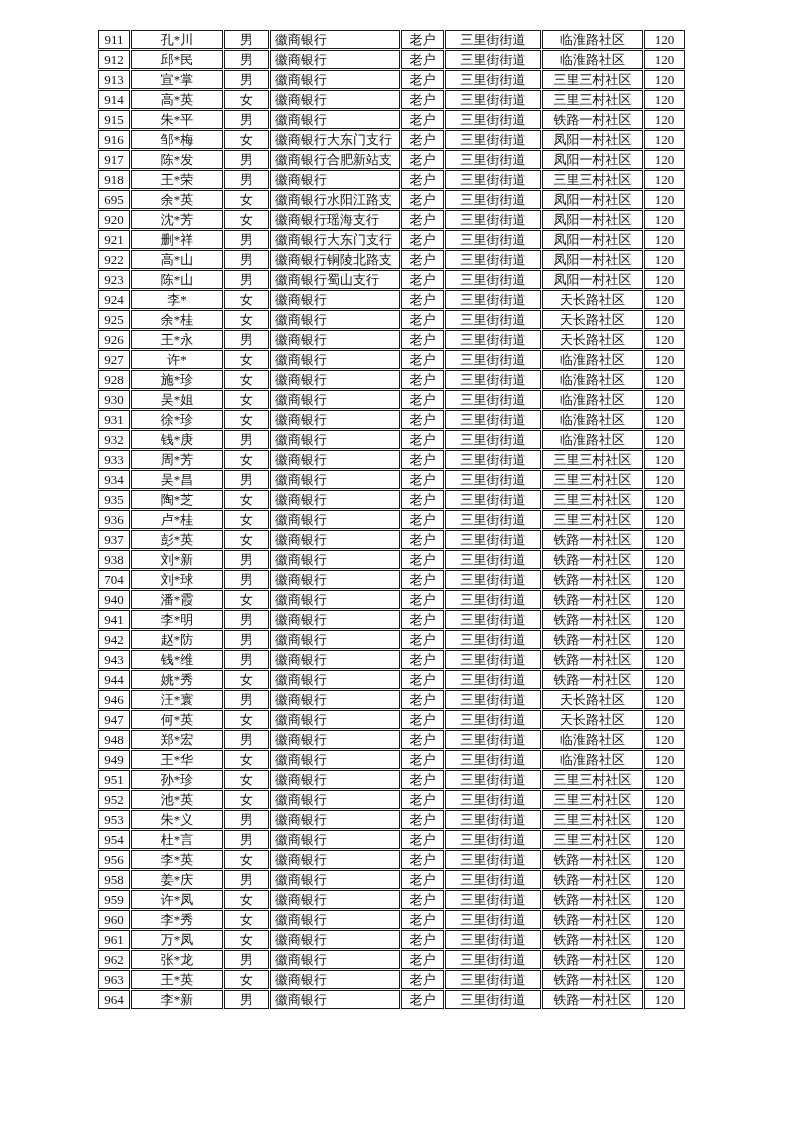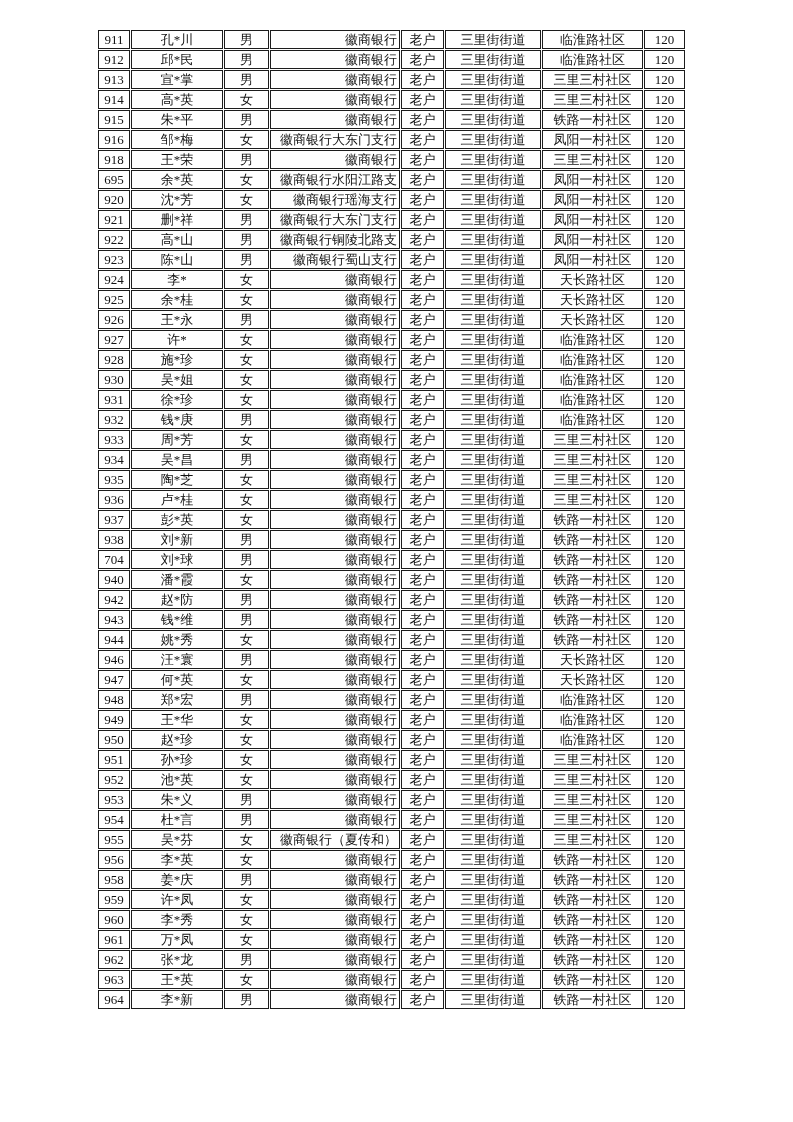--- a/index.html
+++ b/index.html
@@ -34,21 +34,21 @@
     height: 17.6px;
     padding: 0 2px;
     font-size: 13px;
     line-height: 17px;
     text-align: center;
     white-space: nowrap;
     overflow: hidden;
     background: #ffffff;
   }
   table.records td.col-bank {
-    text-align: right;
+    text-align: left;
     padding-left: 4px;
   }
   col.c-seq       { width: 32px; }
   col.c-name      { width: 92px; }
   col.c-gender    { width: 45px; }
   col.c-bank      { width: 130px; }
   col.c-type      { width: 43px; }
   col.c-street    { width: 96px; }
   col.c-community { width: 101px; }
   col.c-amount    { width: 41px; }
@@ -123,20 +123,30 @@
           <td class="col-seq">916</td>
           <td class="col-name">邹*梅</td>
           <td class="col-gender">女</td>
           <td class="col-bank">徽商银行大东门支行</td>
           <td class="col-type">老户</td>
           <td class="col-street">三里街街道</td>
           <td class="col-community">凤阳一村社区</td>
           <td class="col-amount">120</td>
         </tr>
         <tr>
+          <td class="col-seq">917</td>
+          <td class="col-name">陈*发</td>
+          <td class="col-gender">男</td>
+          <td class="col-bank">徽商银行合肥新站支</td>
+          <td class="col-type">老户</td>
+          <td class="col-street">三里街街道</td>
+          <td class="col-community">凤阳一村社区</td>
+          <td class="col-amount">120</td>
+        </tr>
+        <tr>
           <td class="col-seq">918</td>
           <td class="col-name">王*荣</td>
           <td class="col-gender">男</td>
           <td class="col-bank">徽商银行</td>
           <td class="col-type">老户</td>
           <td class="col-street">三里街街道</td>
           <td class="col-community">三里三村社区</td>
           <td class="col-amount">120</td>
         </tr>
         <tr>
@@ -343,20 +353,30 @@
           <td class="col-seq">940</td>
           <td class="col-name">潘*霞</td>
           <td class="col-gender">女</td>
           <td class="col-bank">徽商银行</td>
           <td class="col-type">老户</td>
           <td class="col-street">三里街街道</td>
           <td class="col-community">铁路一村社区</td>
           <td class="col-amount">120</td>
         </tr>
         <tr>
+          <td class="col-seq">941</td>
+          <td class="col-name">李*明</td>
+          <td class="col-gender">男</td>
+          <td class="col-bank">徽商银行</td>
+          <td class="col-type">老户</td>
+          <td class="col-street">三里街街道</td>
+          <td class="col-community">铁路一村社区</td>
+          <td class="col-amount">120</td>
+        </tr>
+        <tr>
           <td class="col-seq">942</td>
           <td class="col-name">赵*防</td>
           <td class="col-gender">男</td>
           <td class="col-bank">徽商银行</td>
           <td class="col-type">老户</td>
           <td class="col-street">三里街街道</td>
           <td class="col-community">铁路一村社区</td>
           <td class="col-amount">120</td>
         </tr>
         <tr>
@@ -413,30 +433,20 @@
           <td class="col-seq">949</td>
           <td class="col-name">王*华</td>
           <td class="col-gender">女</td>
           <td class="col-bank">徽商银行</td>
           <td class="col-type">老户</td>
           <td class="col-street">三里街街道</td>
           <td class="col-community">临淮路社区</td>
           <td class="col-amount">120</td>
         </tr>
         <tr>
-          <td class="col-seq">950</td>
-          <td class="col-name">赵*珍</td>
-          <td class="col-gender">女</td>
-          <td class="col-bank">徽商银行</td>
-          <td class="col-type">老户</td>
-          <td class="col-street">三里街街道</td>
-          <td class="col-community">临淮路社区</td>
-          <td class="col-amount">120</td>
-        </tr>
-        <tr>
           <td class="col-seq">951</td>
           <td class="col-name">孙*珍</td>
           <td class="col-gender">女</td>
           <td class="col-bank">徽商银行</td>
           <td class="col-type">老户</td>
           <td class="col-street">三里街街道</td>
           <td class="col-community">三里三村社区</td>
           <td class="col-amount">120</td>
         </tr>
         <tr>
@@ -457,30 +467,20 @@
           <td class="col-type">老户</td>
           <td class="col-street">三里街街道</td>
           <td class="col-community">三里三村社区</td>
           <td class="col-amount">120</td>
         </tr>
         <tr>
           <td class="col-seq">954</td>
           <td class="col-name">杜*言</td>
           <td class="col-gender">男</td>
           <td class="col-bank">徽商银行</td>
-          <td class="col-type">老户</td>
-          <td class="col-street">三里街街道</td>
-          <td class="col-community">三里三村社区</td>
-          <td class="col-amount">120</td>
-        </tr>
-        <tr>
-          <td class="col-seq">955</td>
-          <td class="col-name">吴*芬</td>
-          <td class="col-gender">女</td>
-          <td class="col-bank">徽商银行（夏传和）</td>
           <td class="col-type">老户</td>
           <td class="col-street">三里街街道</td>
           <td class="col-community">三里三村社区</td>
           <td class="col-amount">120</td>
         </tr>
         <tr>
           <td class="col-seq">956</td>
           <td class="col-name">李*英</td>
           <td class="col-gender">女</td>
           <td class="col-bank">徽商银行</td>

